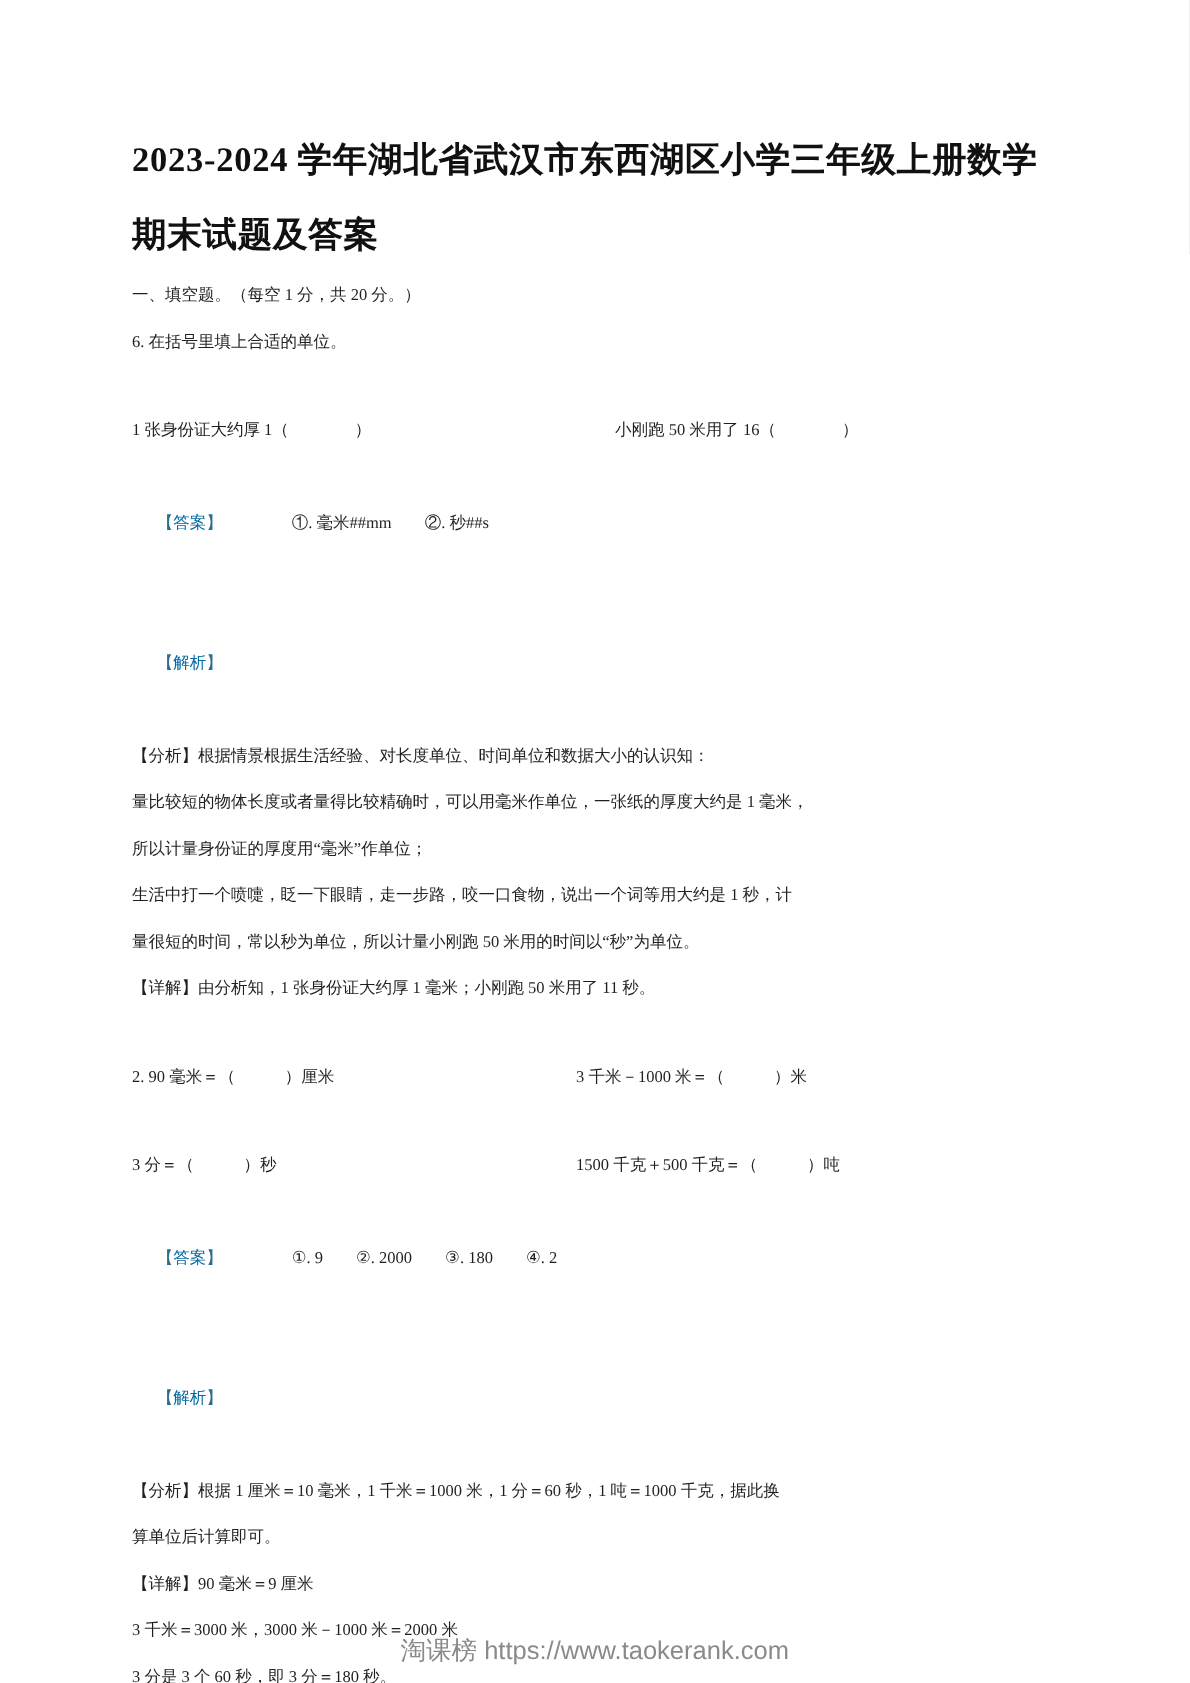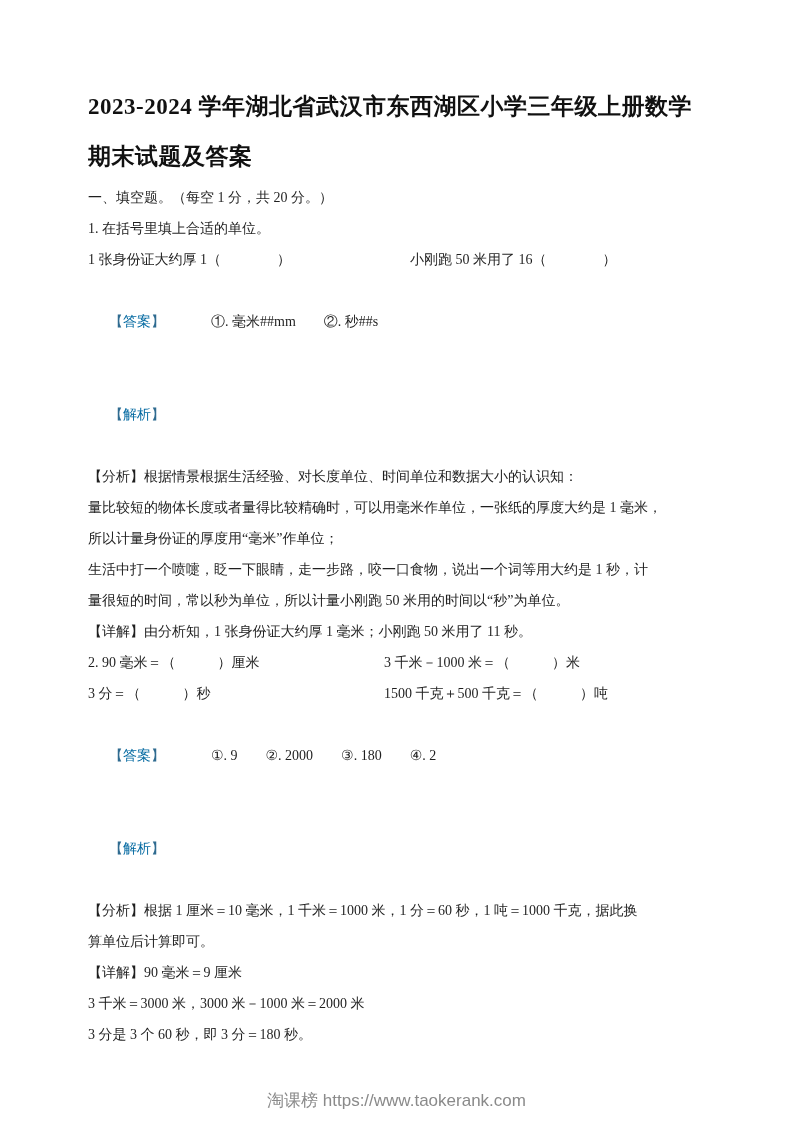--- a/index.html
+++ b/index.html
@@ -17,25 +17,25 @@
   }
   .title {
     font-size: 23px;
     font-weight: bold;
     line-height: 50px;
     color: #111;
     letter-spacing: 0.5px;
   }
   .body-lines { margin-top: 0; }
   .line {
-    font-size: 14px;
+    font-size: 11px;
     line-height: 31px;
     white-space: pre-wrap;
   }
-  .two-col { display: flex; }
+  .two-col { display: flex; margin-top: 28px; }
   .col-left-q1 { width: 322px; flex: none; }
   .col-left-q2 { width: 296px; flex: none; font-family: Liberation Serif, serif; }
   .col-right { flex: 1; }
   .marker .bracket { color: #2f6b90; }
   .marker .marker-text { color: #0369a1; }
   .answer-body { margin-left: 46px; }
   .footer {
     position: absolute;
     left: 0;
     bottom: 10px;
@@ -50,21 +50,21 @@
 <body>
 
 <div class="page">
 
   <h1 class="title"><span>2023-2024 学年湖北省武汉市东西湖区小学三年级上册数学</span><br><span>期末试题及答案</span></h1>
 
   <div class="body-lines">
 
     <p class="line">一、填空题。（每空 1 分，共 20 分。）</p>
 
-    <p class="line">1. 在括号里填上合适的单位。</p>
+    <p class="line">6. 在括号里填上合适的单位。</p>
 
     <p class="line two-col">
       <span class="col-left-q1">1 张身份证大约厚 1（　　　　）</span>
       <span class="col-right">小刚跑 50 米用了 16（　　　　）</span>
     </p>
 
     <p class="line">
       <span class="marker"><span class="bracket">【</span><span class="marker-text">答案</span><span class="bracket">】</span></span><span class="answer-body">①. 毫米##mm　　②. 秒##s</span>
     </p>
 

